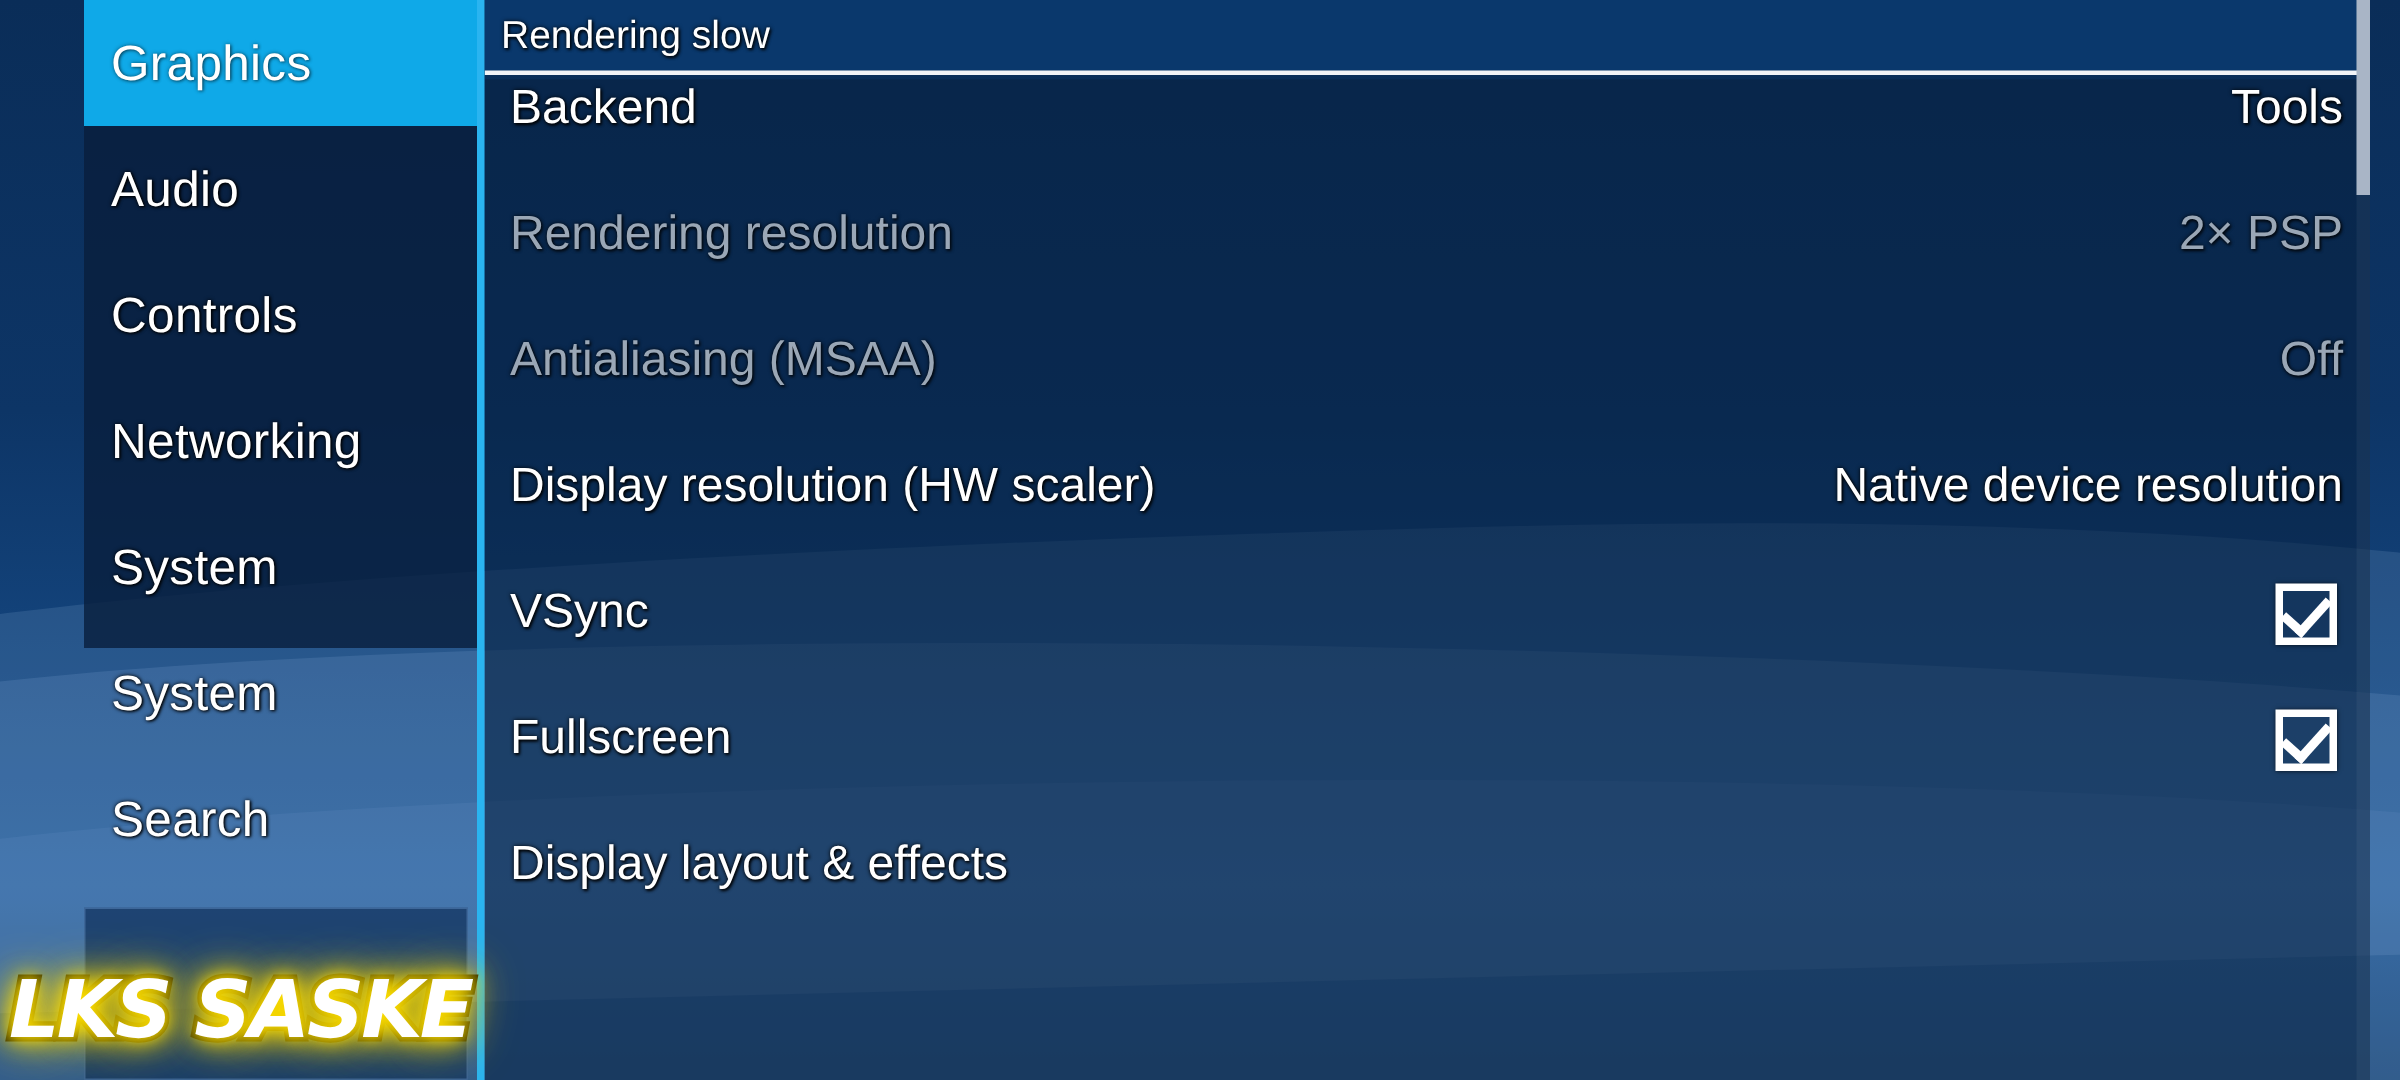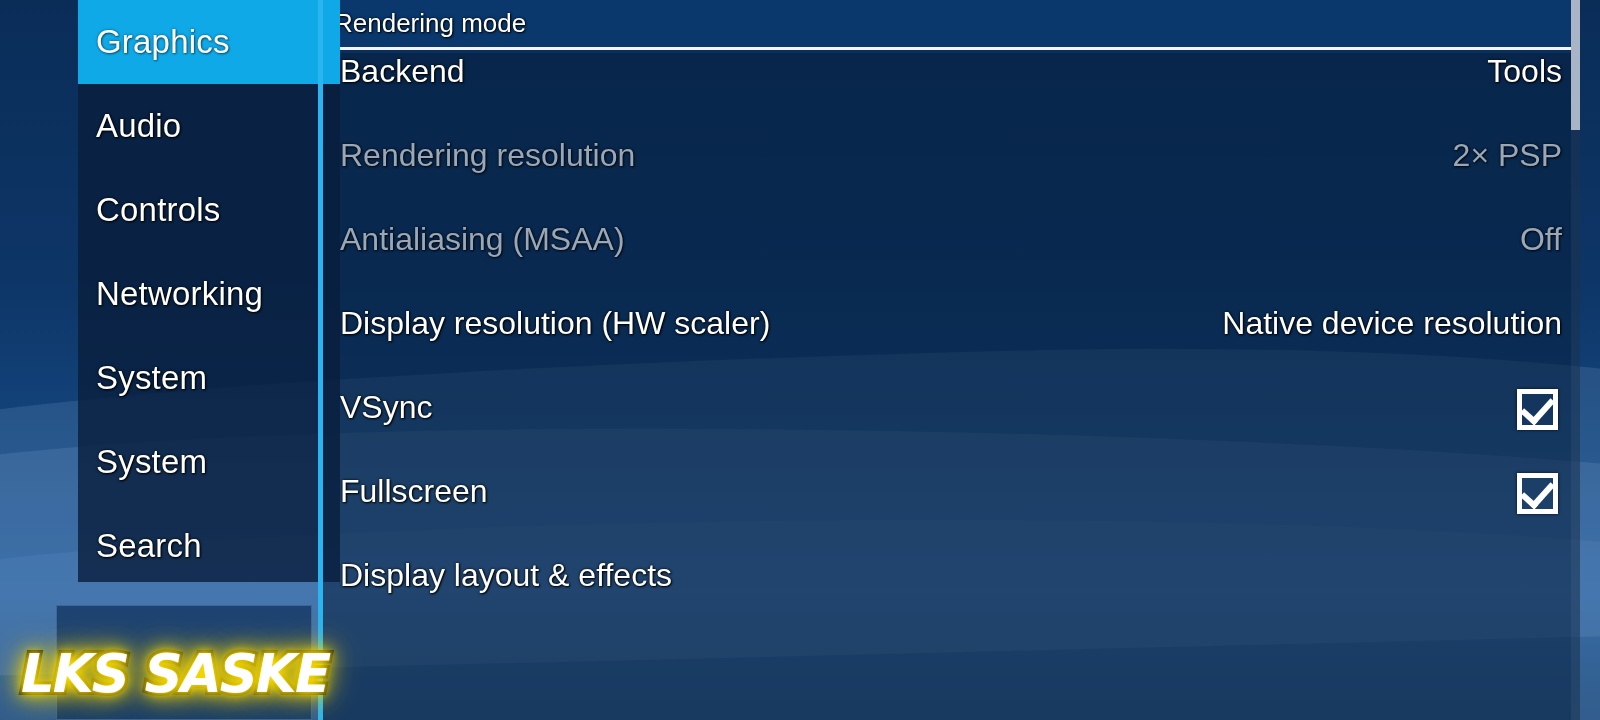--- a/index.html
+++ b/index.html
@@ -37,24 +37,23 @@
   .wave-3 {
     top:520px; height:260px;
     background:rgba(120,165,215,0.13);
     border-radius:50% 60% 0 0 / 70px 95px 0 0;
     transform:rotate(-0.8deg);
   }
 
   
   #sidebar {
     position:absolute; left:56px; top:0;
-    width:262px; height:582px;
+    width:262px; height:432px;
     background:rgba(9,30,60,0.80);
     z-index:5;
-    margin-left:22px;
   }
   .nav-item {
     position:relative;
     height:84px;
     display:flex; align-items:center;
     padding-left:18px;
     cursor:pointer;
   }
   .nav-item .nav-label {
     font-size:33px;
@@ -179,21 +178,20 @@
     font-style:italic;
     font-size:53px;
     letter-spacing:-2px;
     color:#ffffff;
     -webkit-text-stroke:6px #000000;
     paint-order:stroke fill;
     text-shadow:
       0 0 10px #ffe000, 0 0 18px #ffe000,
       0 0 26px #f2d000, 0 0 34px #e8c400;
     white-space:nowrap;
-    margin-left:15px;
   }
 </style>
 </head>
 <body>
 
 <div id="app">
 
   <div class="wave wave-1"></div>
   <div class="wave wave-2"></div>
   <div class="wave wave-3"></div>
@@ -222,21 +220,21 @@
     </div>
   </div>
 
   <div id="sidebar-secondary"></div>
 
   <div id="divider"></div>
 
   <div id="content">
 
     <div id="content-header">
-      <span class="hdr-text">Rendering mode</span>
+      <span class="hdr-text">Rendering slow</span>
     </div>
 
     <div id="rows">
 
       <div class="row">
         <span class="lbl">Backend</span>
         <span class="val">Tools</span>
       </div>
 
       <div class="row disabled">

